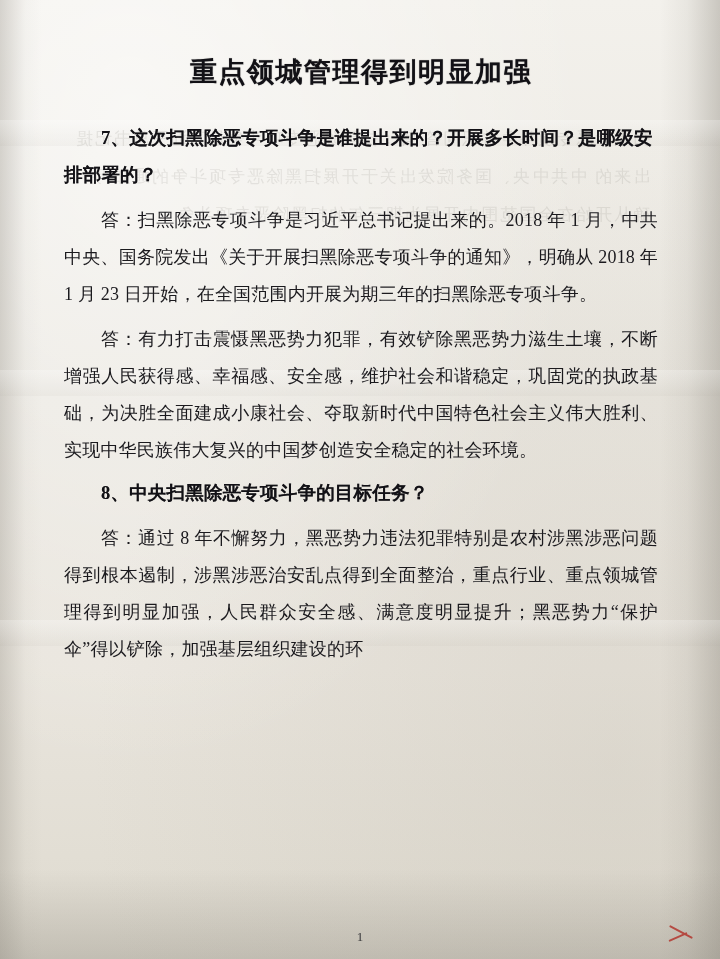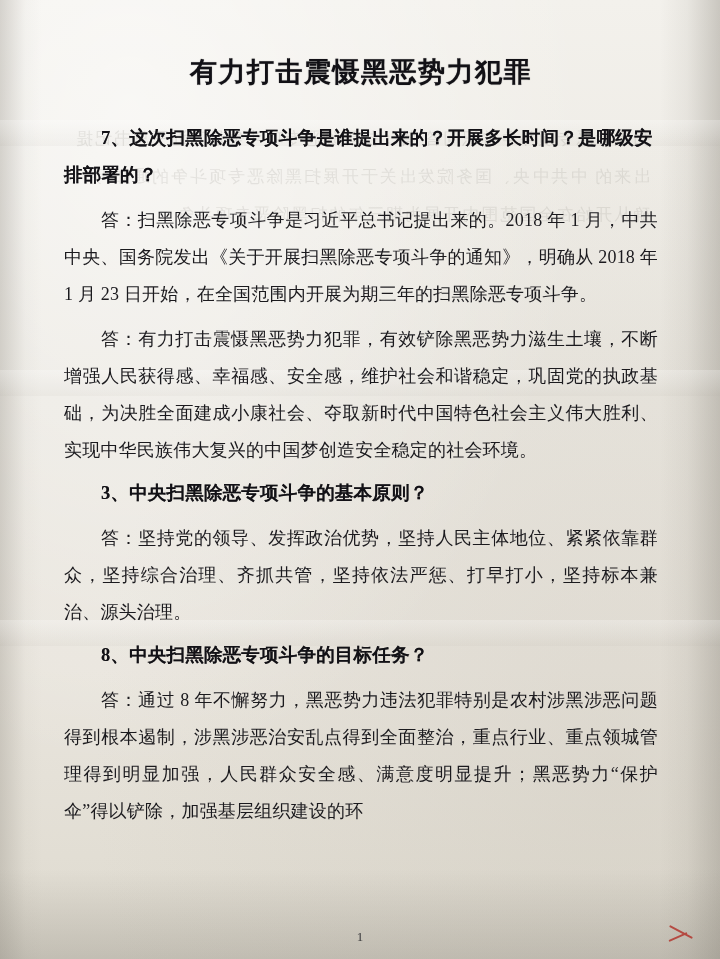--- a/index.html
+++ b/index.html
@@ -151,35 +151,31 @@
   <div class="paper-shade-right"></div>
   <div class="paper-shade-bottom"></div>
   <div class="paper-fold" style="top:120px"></div>
   <div class="paper-fold" style="top:370px"></div>
   <div class="paper-fold" style="top:620px"></div>
 
   <div class="ghost-layer">扫黑除恶专项斗争常识问答 答：扫黑除恶专项斗争是习近平总书记提出来的 中共中央、国务院发出关于开展扫黑除恶专项斗争的通知 明确从开始在全国范围内开展为期三年的扫黑除恶专项斗争</div>
 
   <div class="content">
 
-    <h1 class="doc-title">有力打击震慑黑恶势力犯罪</h1>
+    <h1 class="doc-title">重点领城管理得到明显加强</h1>
 
     <div class="qa-block">
       <p class="q">7、这次扫黑除恶专项斗争是谁提出来的？开展多长时间？是哪级安排部署的？</p>
       <p class="a">答：扫黑除恶专项斗争是习近平总书记提出来的。2018 年 1 月，中共中央、国务院发出《关于开展扫黑除恶专项斗争的通知》，明确从 2018 年 1 月 23 日开始，在全国范围内开展为期三年的扫黑除恶专项斗争。</p>
     </div>
 
     <div class="qa-block">
       <p class="a">答：有力打击震慑黑恶势力犯罪，有效铲除黑恶势力滋生土壤，不断增强人民获得感、幸福感、安全感，维护社会和谐稳定，巩固党的执政基础，为决胜全面建成小康社会、夺取新时代中国特色社会主义伟大胜利、实现中华民族伟大复兴的中国梦创造安全稳定的社会环境。</p>
     </div>
 
-    <div class="qa-block">
-      <p class="q">3、中央扫黑除恶专项斗争的基本原则？</p>
-      <p class="a">答：坚持党的领导、发挥政治优势，坚持人民主体地位、紧紧依靠群众，坚持综合治理、齐抓共管，坚持依法严惩、打早打小，坚持标本兼治、源头治理。</p>
-    </div>
 
     <div class="qa-block">
       <p class="q">8、中央扫黑除恶专项斗争的目标任务？</p>
       <p class="a">答：通过 8 年不懈努力，黑恶势力违法犯罪特别是农村涉黑涉恶问题得到根本遏制，涉黑涉恶治安乱点得到全面整治，重点行业、重点领城管理得到明显加强，人民群众安全感、满意度明显提升；黑恶势力“保护伞”得以铲除，加强基层组织建设的环</p>
     </div>
 
   </div>
 
   <div class="page-number">1</div>
   <div class="mark-red"></div>

